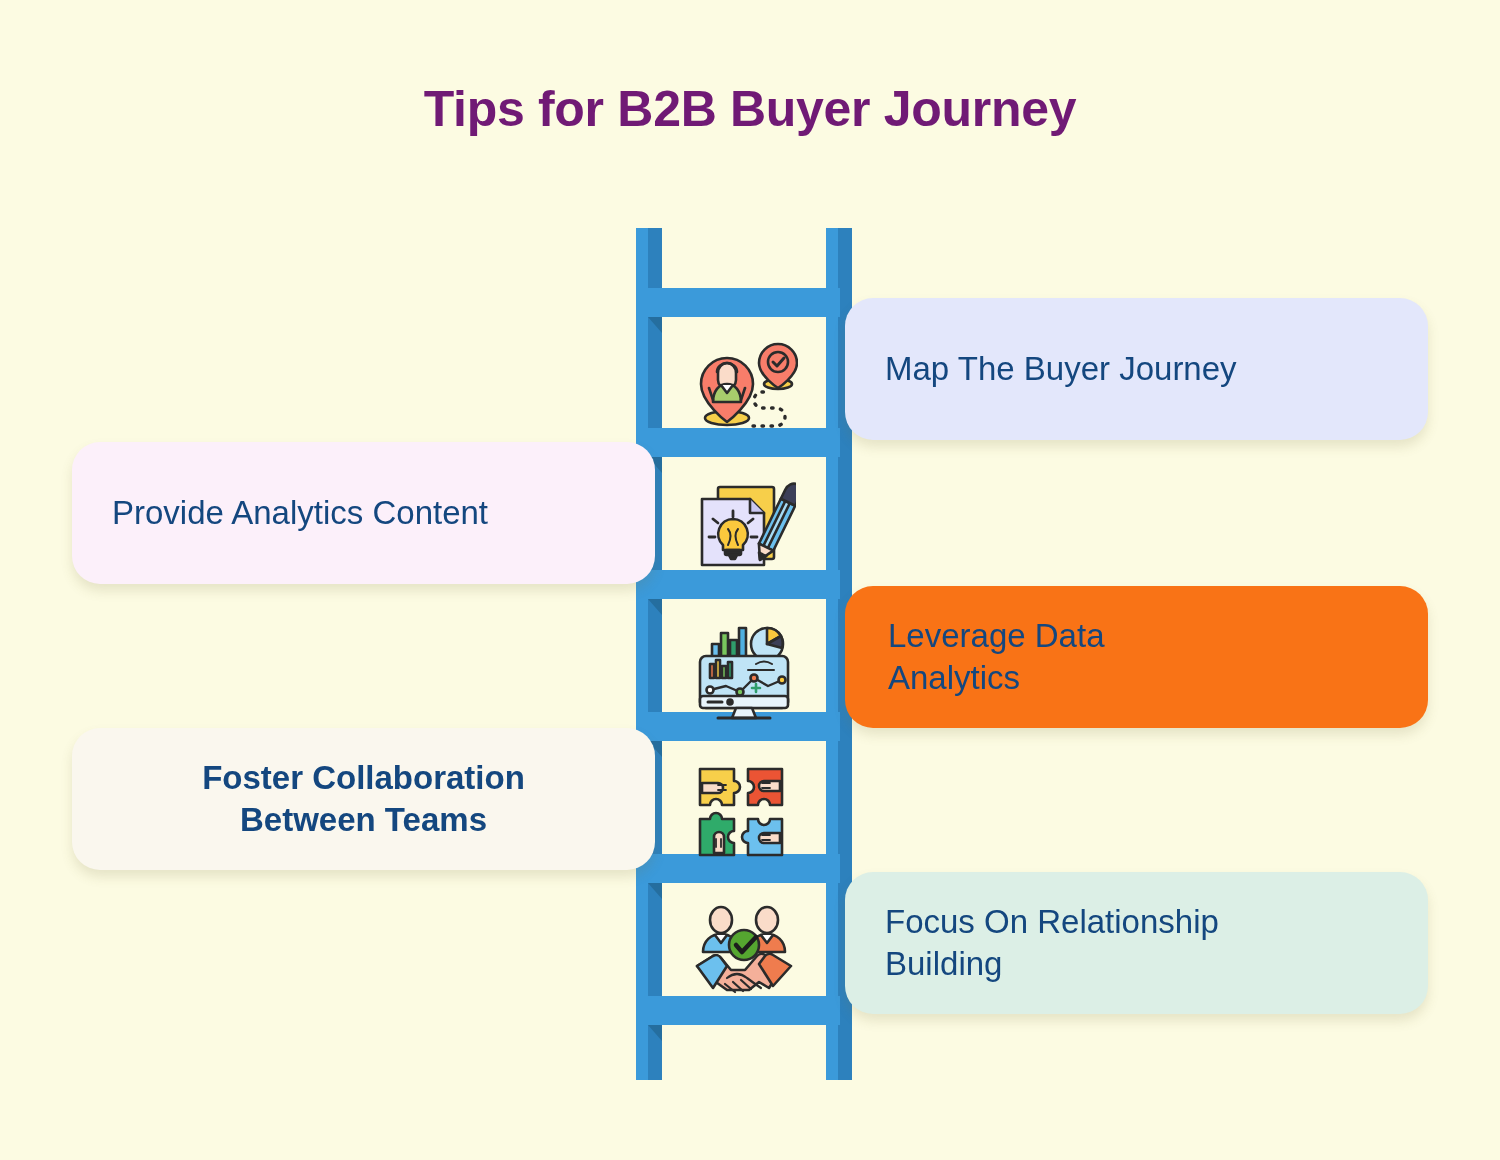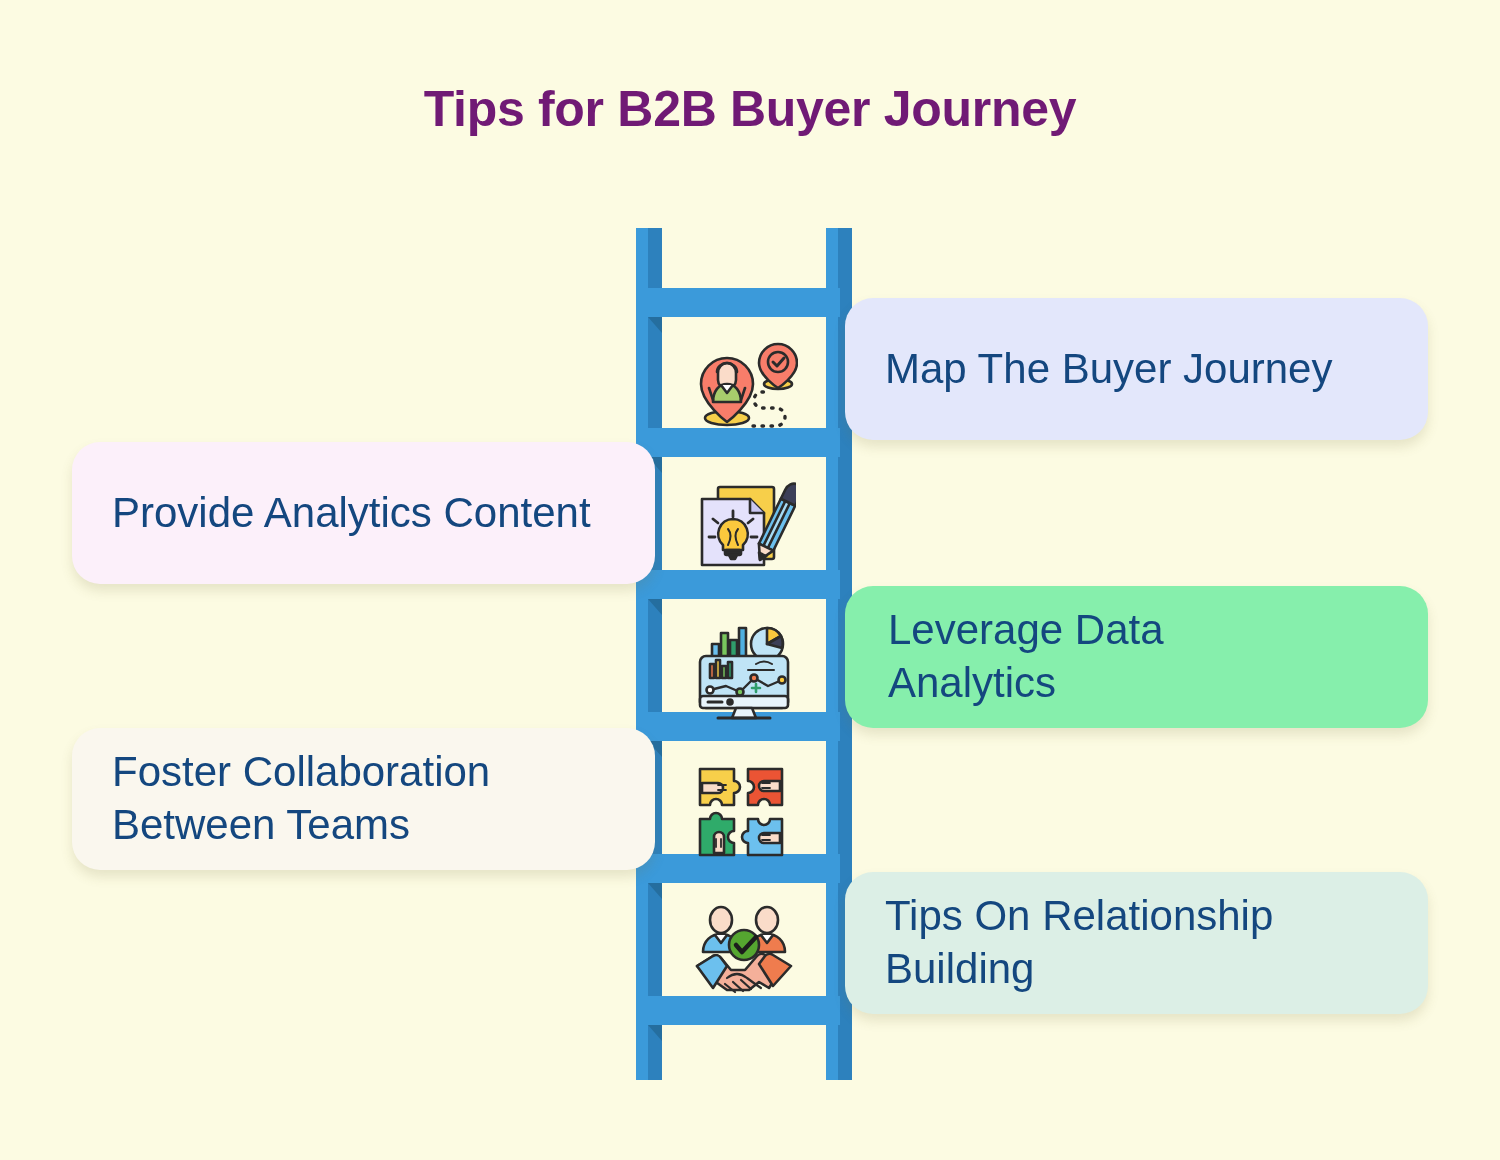--- a/index.html
+++ b/index.html
@@ -114,31 +114,31 @@
     box-shadow: 0 7px 12px rgba(120, 115, 60, 0.16);
     display: flex;
     flex-direction: column;
     justify-content: center;
     padding: 0 40px;
   }
   .card-right { left: 845px; width: 583px; }
   .card-left  { left: 72px;  width: 583px; }
 
   .card-text {
-    font-size: 42px;
+    font-size: 33px;
     color: #14477f;
     line-height: 1.26;
     white-space: pre-line;
   }
-  .align-right { text-align: left; }
+  .align-right { text-align: center; font-weight: bold; }
   .align-left  { text-align: left; }
 
   .card-0 { top: 298px; background: #e3e7fb; }
   .card-1 { top: 442px; background: #fcf0fa; }
-  .card-2 { top: 586px; background: #86efac; padding-left: 43px; }
+  .card-2 { top: 586px; background: #f97316; padding-left: 43px; }
   .card-3 { top: 728px; background: #faf7ee; }
   .card-4 { top: 872px; background: #dcefe6; }
 
   svg { display: block; }
 </style>
 </head>
 <body>
 
 <div class="title">Tips for B2B Buyer Journey</div>
 
@@ -316,15 +316,15 @@
   <div class="card-text align-left">Leverage Data
 Analytics</div>
 </div>
 
 <div class="card card-left card-3">
   <div class="card-text align-right">Foster Collaboration
 Between Teams</div>
 </div>
 
 <div class="card card-right card-4">
-  <div class="card-text align-left">Tips On Relationship
+  <div class="card-text align-left">Focus On Relationship
 Building</div>
 </div>
 
 </body></html>

